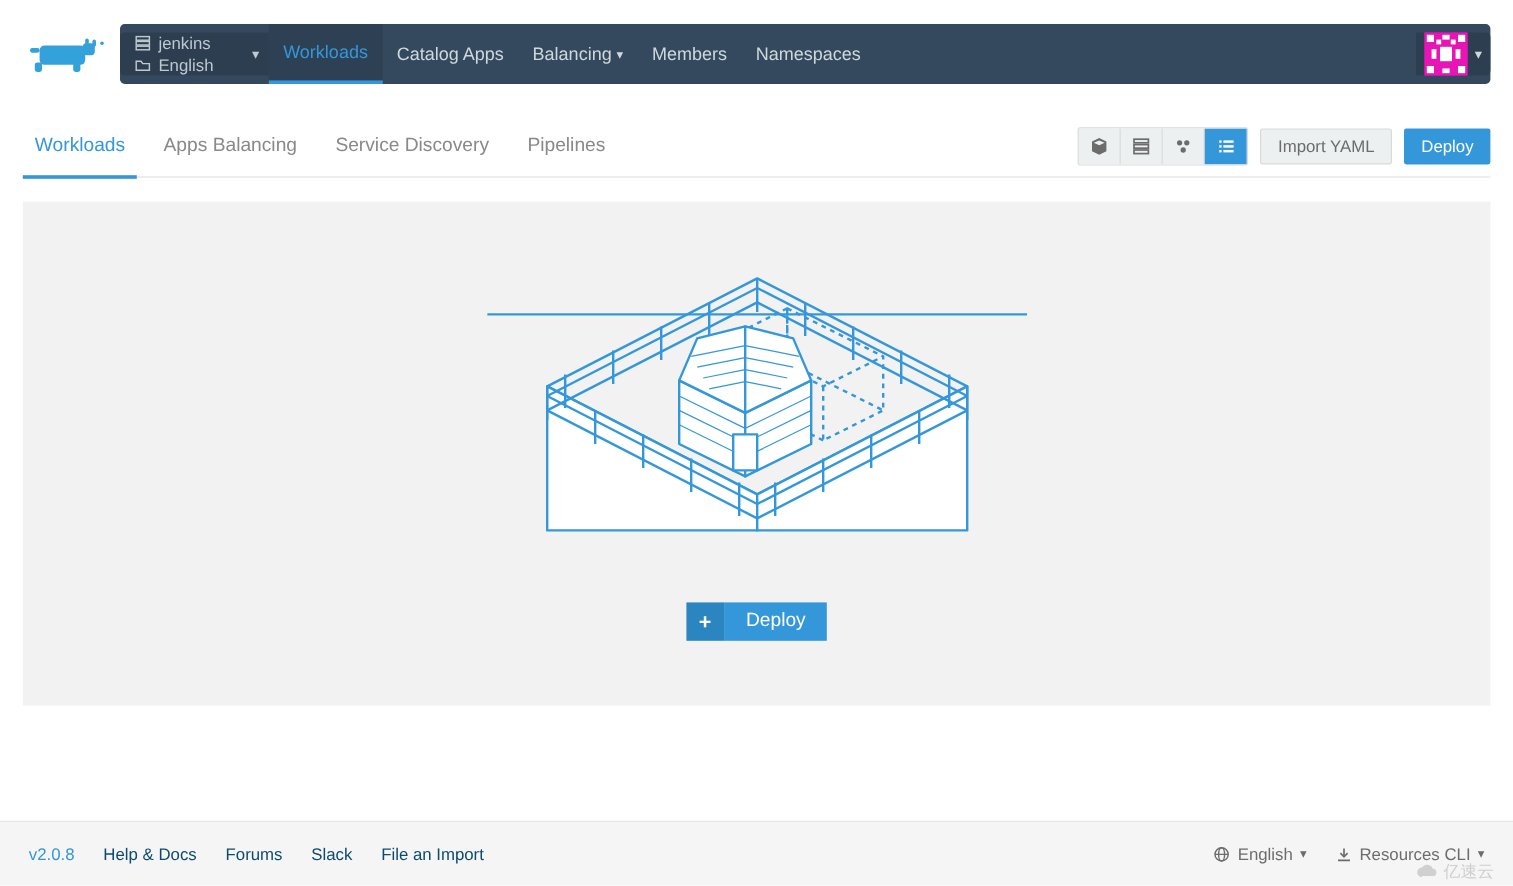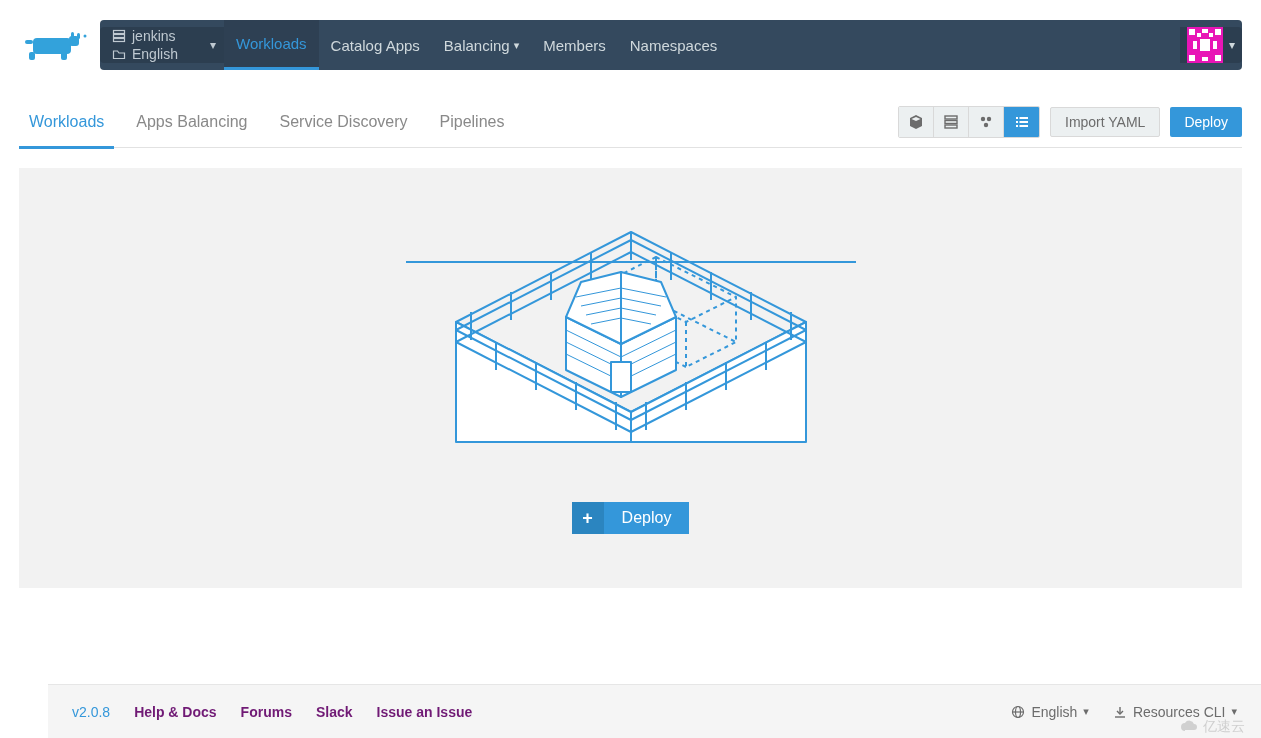--- a/index.html
+++ b/index.html
@@ -247,24 +247,23 @@
     bottom: 0;
     height: 54px;
     border-top: 1px solid #e6e6e6;
     background: #f5f5f5;
     display: flex;
     align-items: center;
     padding: 0 24px;
     font-size: 14px;
     color: #3497da;
     gap: 24px;
-    margin-left: 48px;
   }
   .footer .version { color: #3497da; }
-  .footer .link { cursor: pointer; color: #701a75; font-weight: bold; }
+  .footer .link { cursor: pointer; color: #0c4a6e; }
   .footer .spacer { flex: 1; }
   .footer .lang, .footer .dl {
     display: flex;
     align-items: center;
     gap: 6px;
     color: #6c6c6c;
     cursor: pointer;
     text-align: right;
   }
 
@@ -531,21 +530,21 @@
     <div class="plus">+</div>
     <div class="label">Deploy</div>
   </div>
 </div>
 
 <div class="footer">
   <span class="version">v2.0.8</span>
   <span class="link">Help &amp; Docs</span>
   <span class="link">Forums</span>
   <span class="link">Slack</span>
-  <span class="link">Issue an Issue</span>
+  <span class="link">File an Import</span>
   <span class="spacer"></span>
   <span class="lang">
     <svg class="mini-icon" viewBox="0 0 14 14">
       <circle cx="7" cy="7" r="5.5" fill="none" stroke="#6c6c6c" stroke-width="1.2"></circle>
       <ellipse cx="7" cy="7" rx="2.5" ry="5.5" fill="none" stroke="#6c6c6c" stroke-width="1.2"></ellipse>
       <line x1="1.5" y1="7" x2="12.5" y2="7" stroke="#6c6c6c" stroke-width="1.2"></line>
     </svg>
     <span>English</span>
     <span style="font-size:11px;">▾</span>
   </span>

